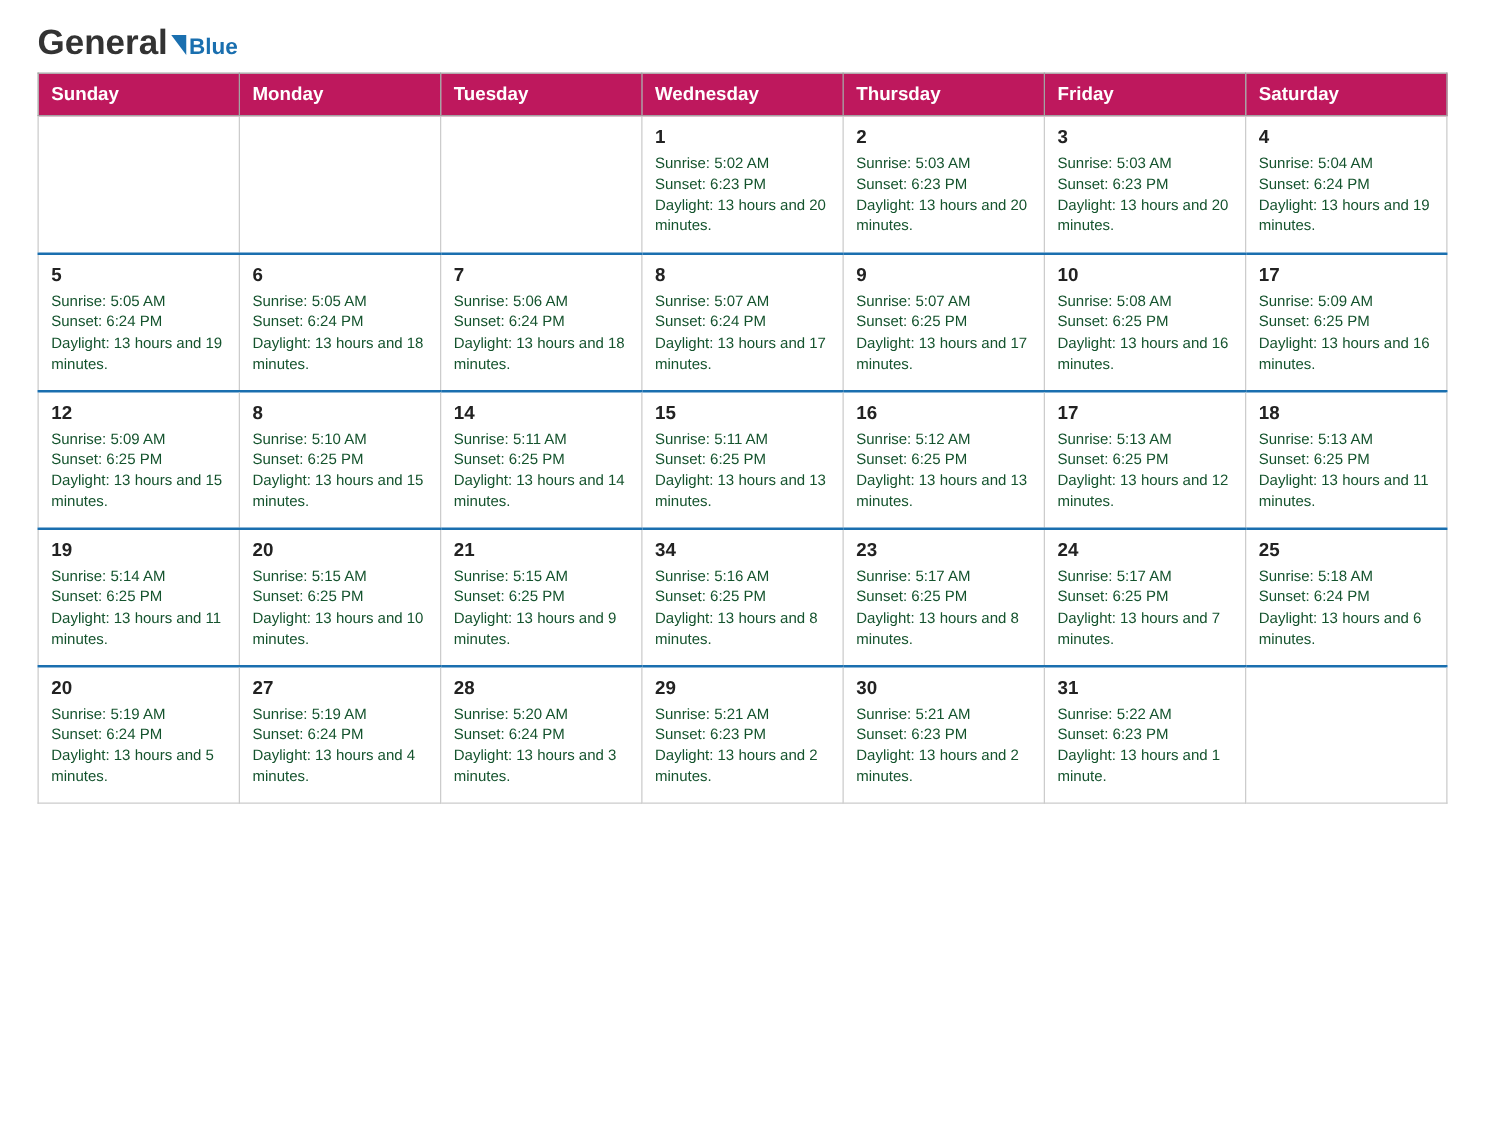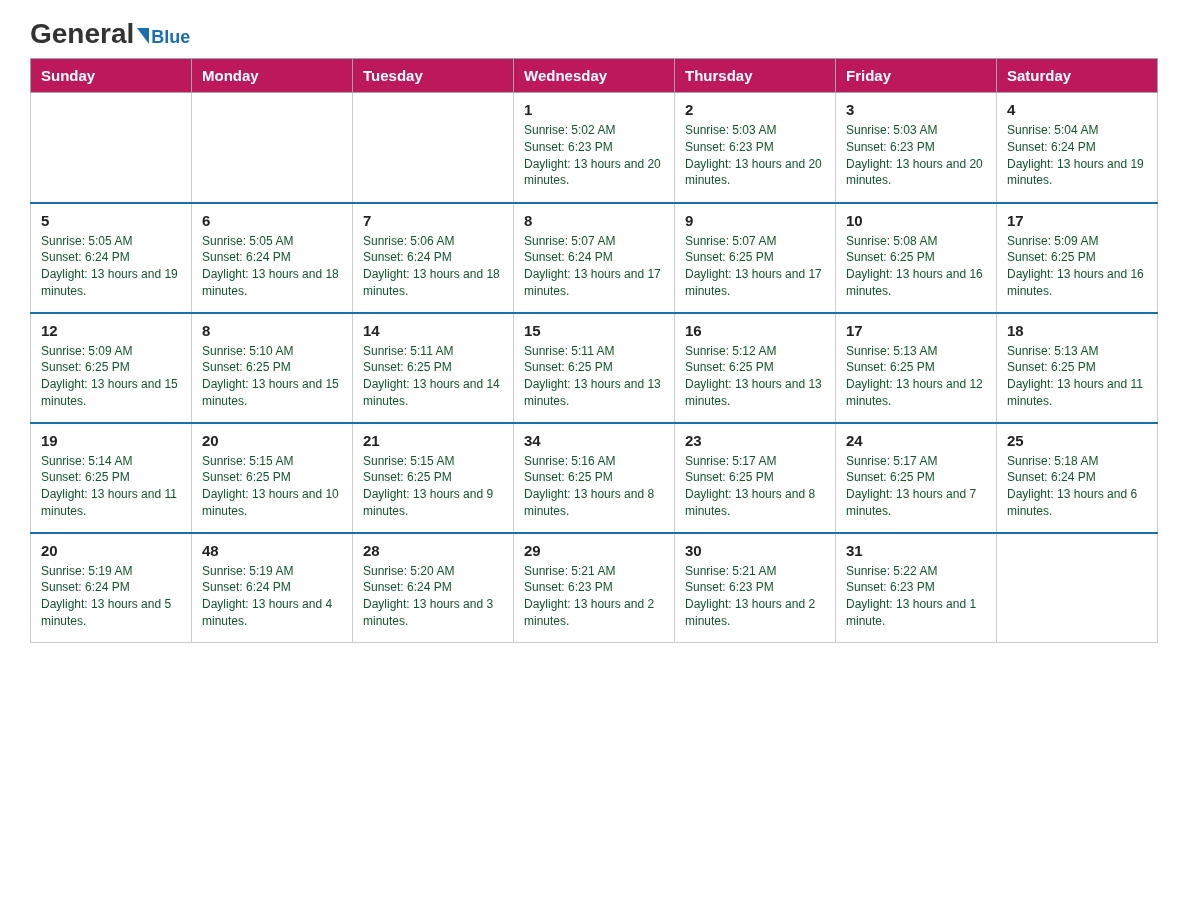--- a/index.html
+++ b/index.html
@@ -222,21 +222,21 @@
           <span class="day-num">25</span>
           <div class="day-info">Sunrise: 5:18 AM<br>Sunset: 6:24 PM<br>Daylight: 13 hours and 6 minutes.</div>
         </td>
       </tr>
       <tr>
         <td>
           <span class="day-num">20</span>
           <div class="day-info">Sunrise: 5:19 AM<br>Sunset: 6:24 PM<br>Daylight: 13 hours and 5 minutes.</div>
         </td>
         <td>
-          <span class="day-num">48</span>
+          <span class="day-num">27</span>
           <div class="day-info">Sunrise: 5:19 AM<br>Sunset: 6:24 PM<br>Daylight: 13 hours and 4 minutes.</div>
         </td>
         <td>
           <span class="day-num">28</span>
           <div class="day-info">Sunrise: 5:20 AM<br>Sunset: 6:24 PM<br>Daylight: 13 hours and 3 minutes.</div>
         </td>
         <td>
           <span class="day-num">29</span>
           <div class="day-info">Sunrise: 5:21 AM<br>Sunset: 6:23 PM<br>Daylight: 13 hours and 2 minutes.</div>
         </td>

